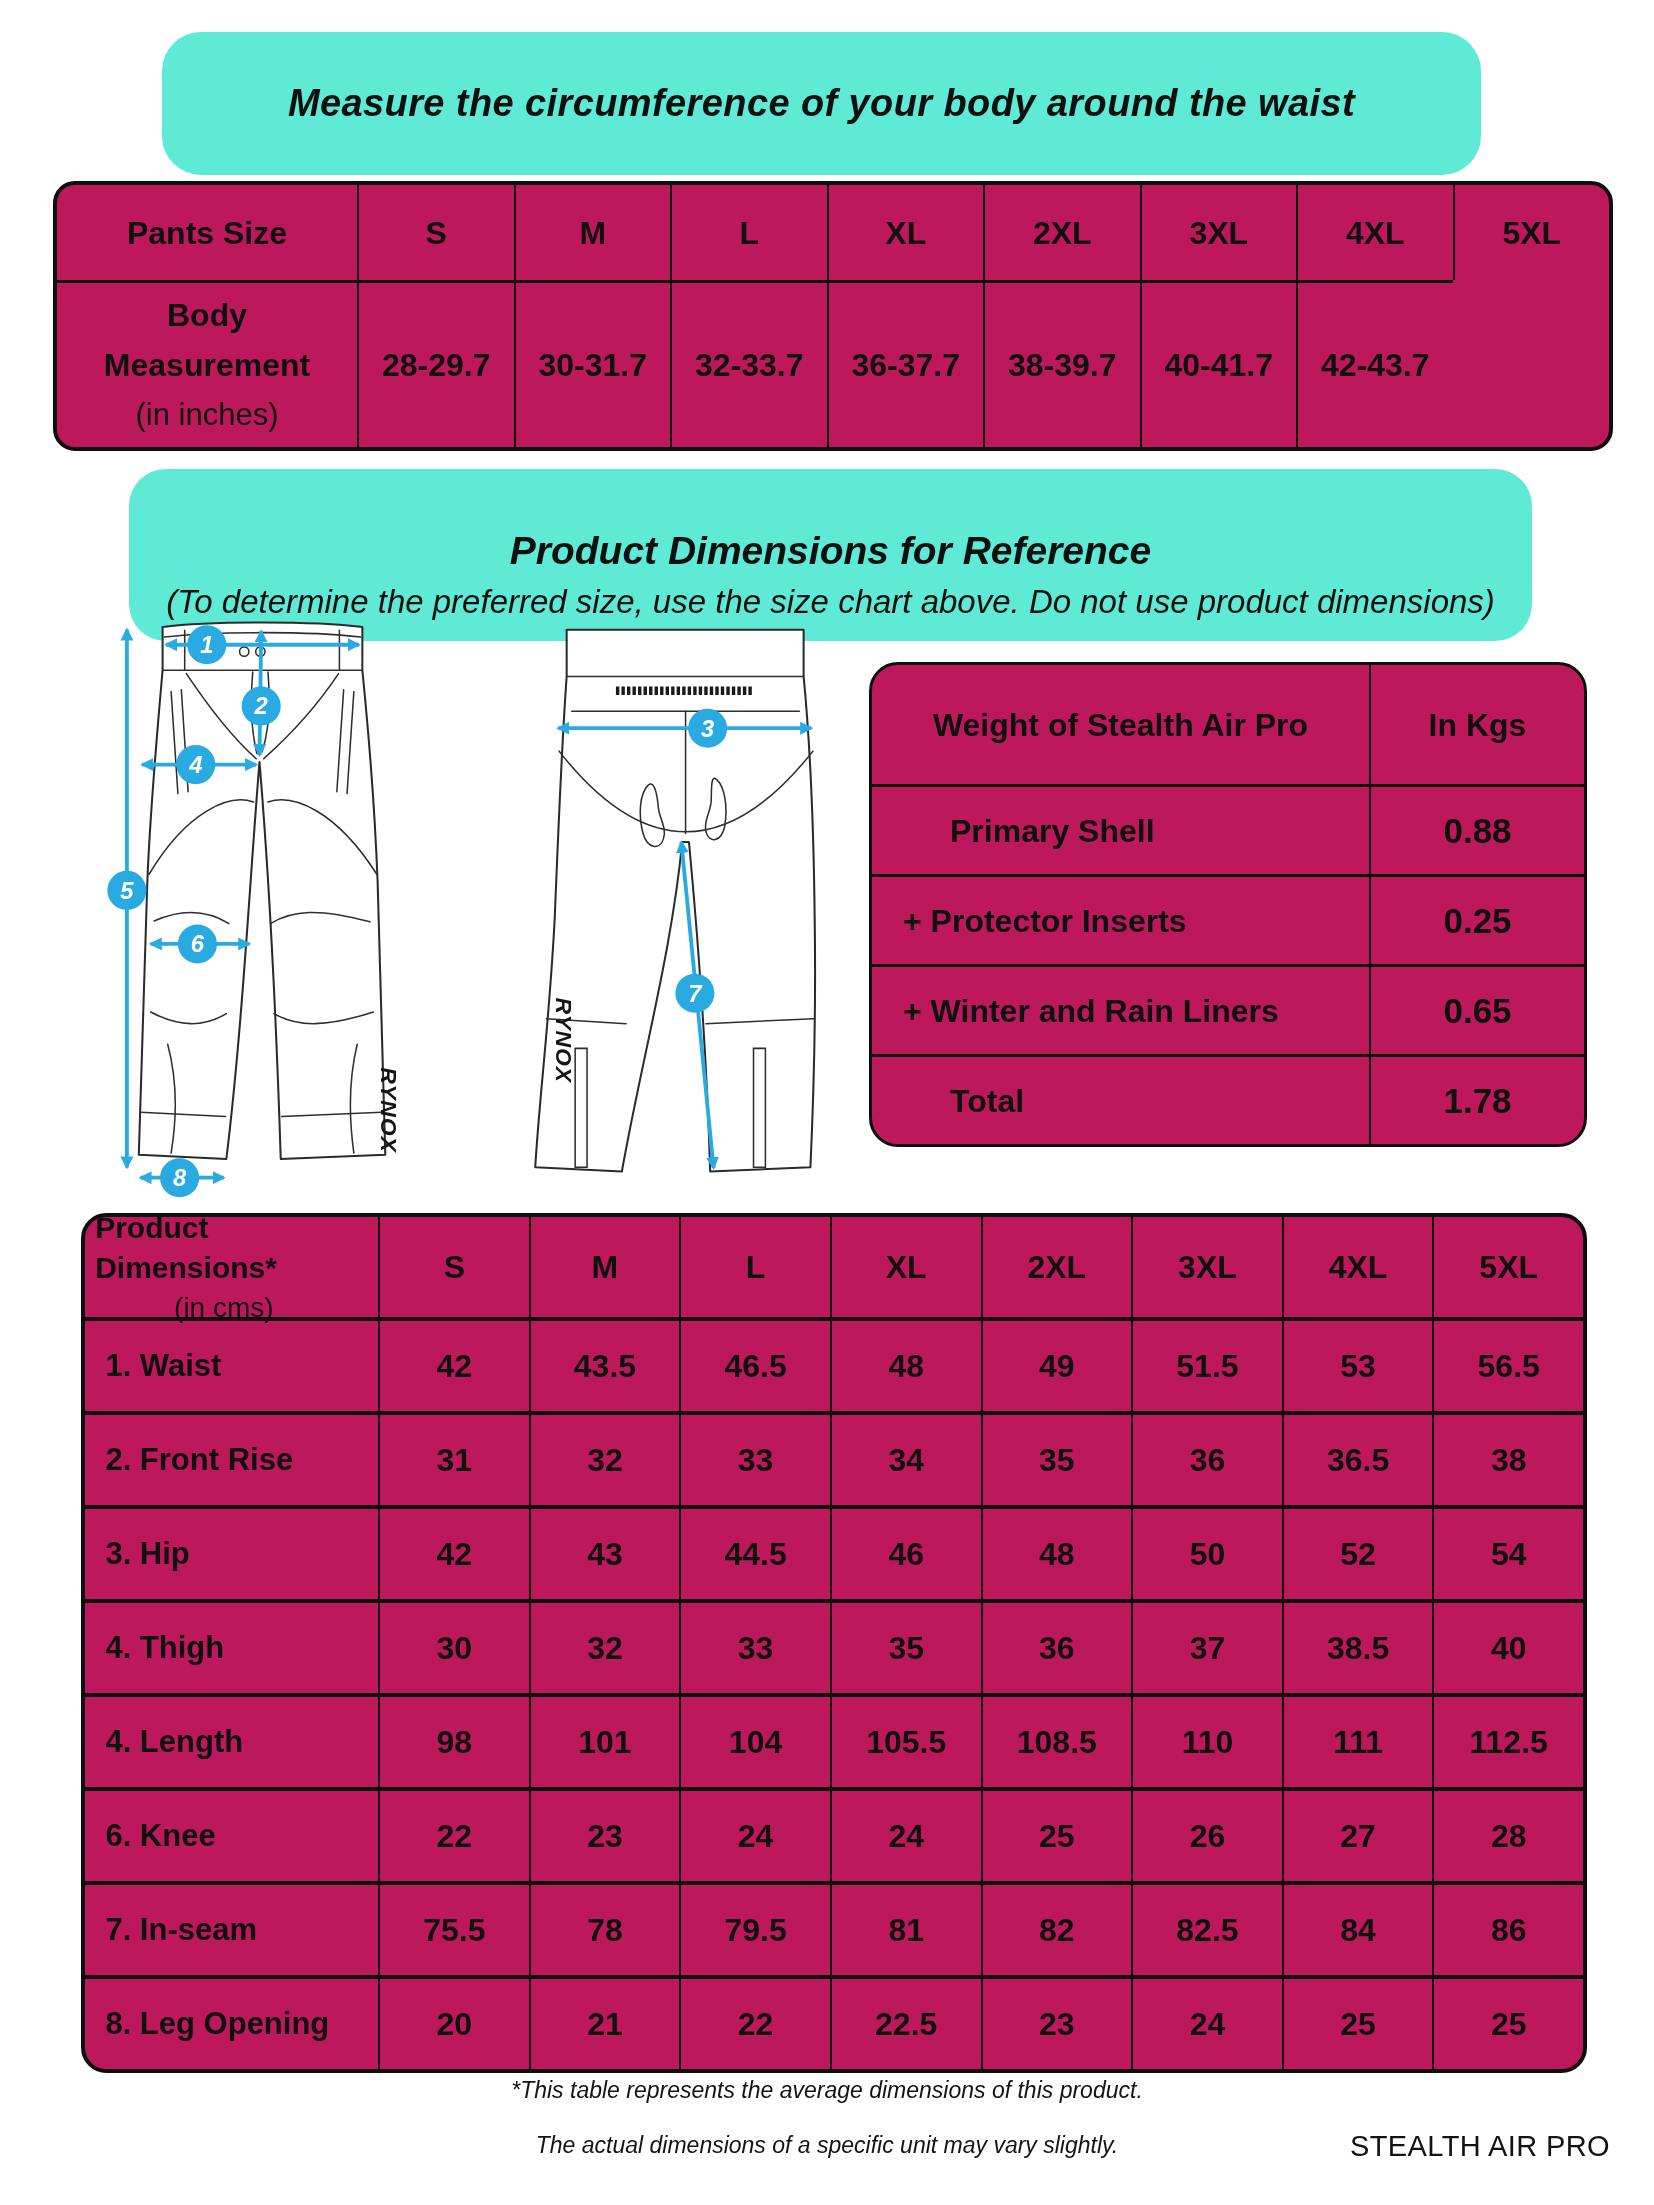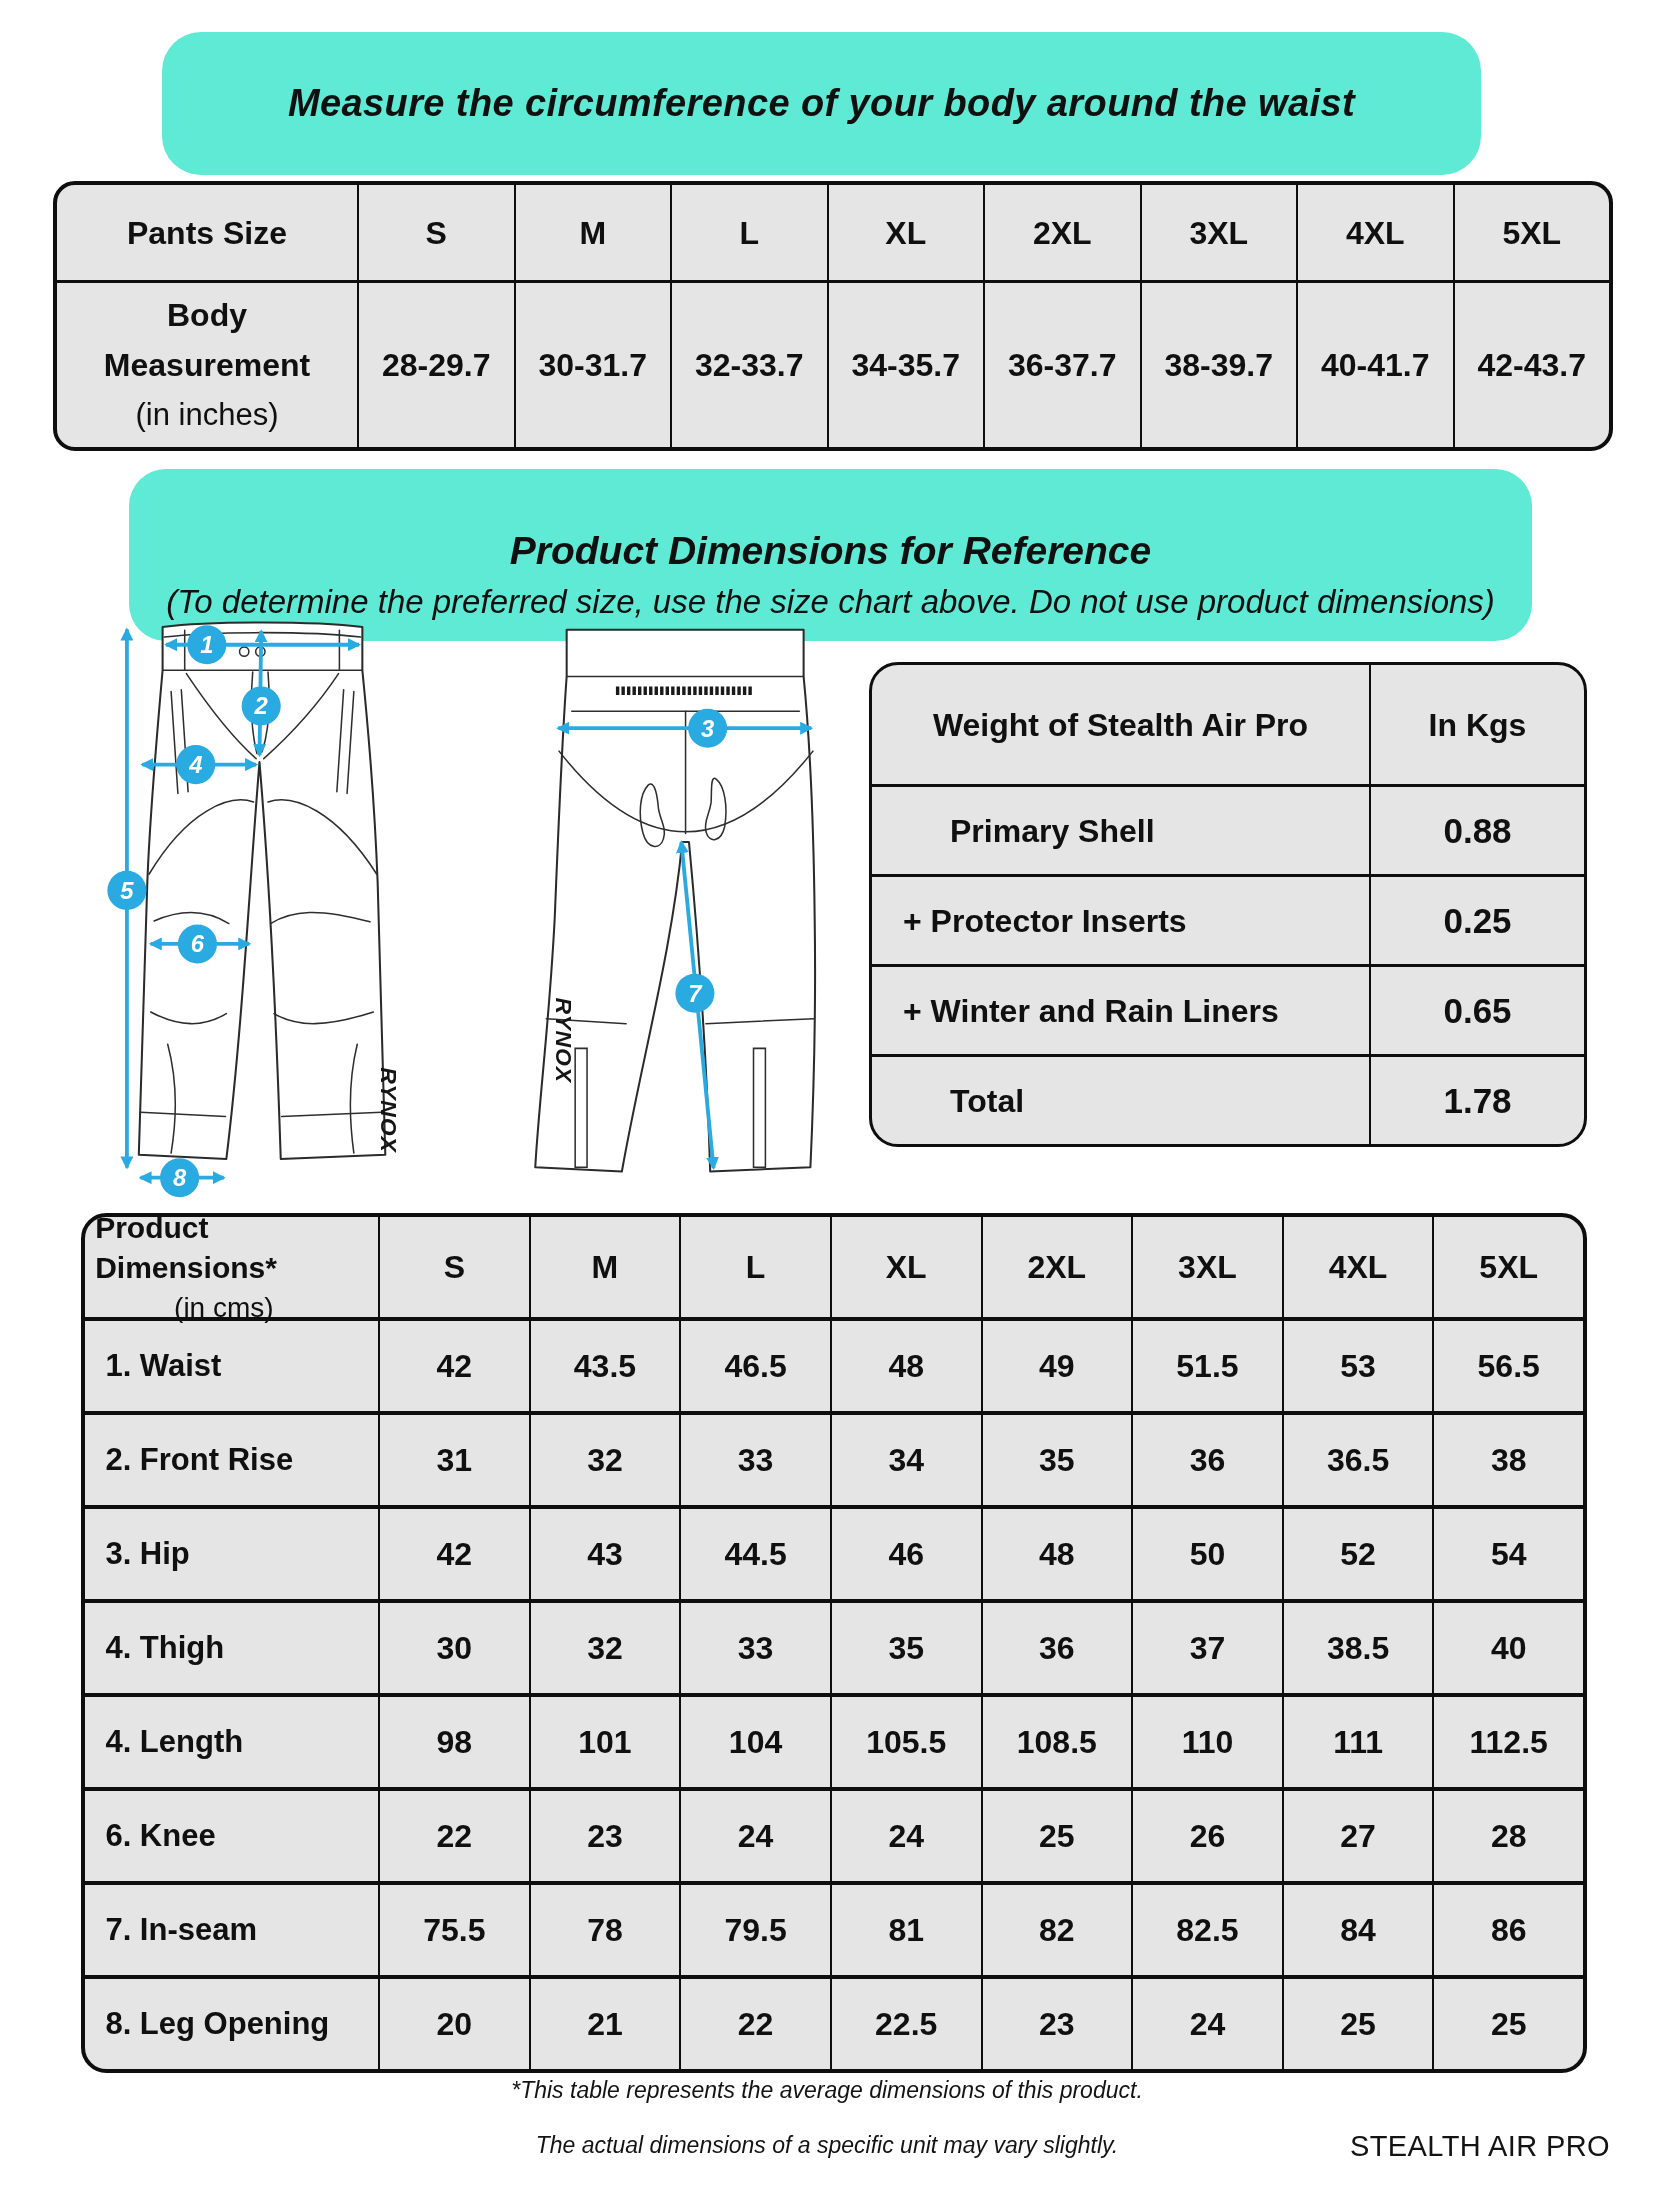--- a/index.html
+++ b/index.html
@@ -9,21 +9,21 @@
   
   .banner{position:absolute;background:#5eead4;display:flex;flex-direction:column;
           align-items:center;justify-content:center;text-align:center;}
   .banner1{left:162px;top:32px;width:1319px;height:143px;border-radius:39px;}
   .banner1 .t{font-size:38px;font-weight:700;font-style:italic;letter-spacing:0.4px;}
   .banner2{left:129px;top:469px;width:1403px;height:172px;border-radius:37px;gap:10.2px;}
   .banner2 .t{font-size:39px;font-weight:700;font-style:italic;margin-top:40px;}
   .banner2 .s{font-size:33px;font-style:italic;font-weight:400;}
 
   
-  .tbl{position:absolute;background:#e5e5e5;border:4.3px solid #0e0e0e;display:grid;
+  .tbl{position:absolute;background:#be185d;border:4.3px solid #0e0e0e;display:grid;
        border-radius:22px;overflow:hidden;}
   .tbl .c{display:flex;flex-direction:column;align-items:center;justify-content:center;
           border-left:2.6px solid #0e0e0e;border-top:4.3px solid #0e0e0e;
           font-weight:700;text-align:center;line-height:1.25;}
   .tbl .c.col1{border-left:none;}
   .tbl .c.row1{border-top:none;}
 
   
   .tbl-size{left:53px;top:181px;width:1552px;height:262px;
             grid-template-columns:300px repeat(8,1fr);grid-template-rows:95px 1fr;}
@@ -90,21 +90,20 @@
       <div class="c row1">4XL</div>
       <div class="c row1">5XL</div>
       <div class="c col1 bodycell">
         <div>Body</div>
         <div>Measurement</div>
         <div class="sub">(in inches)</div>
       </div>
       <div class="c ">28-29.7</div>
       <div class="c ">30-31.7</div>
       <div class="c ">32-33.7</div>
-      <div class="c ">34-35.7</div>
       <div class="c ">36-37.7</div>
       <div class="c ">38-39.7</div>
       <div class="c ">40-41.7</div>
       <div class="c ">42-43.7</div>
     </div>
 
   <div class="banner banner2">
     <div class="t">Product Dimensions for Reference</div>
     <div class="s">(To determine the preferred size, use the size chart above. Do not use product dimensions)</div>
   </div>

